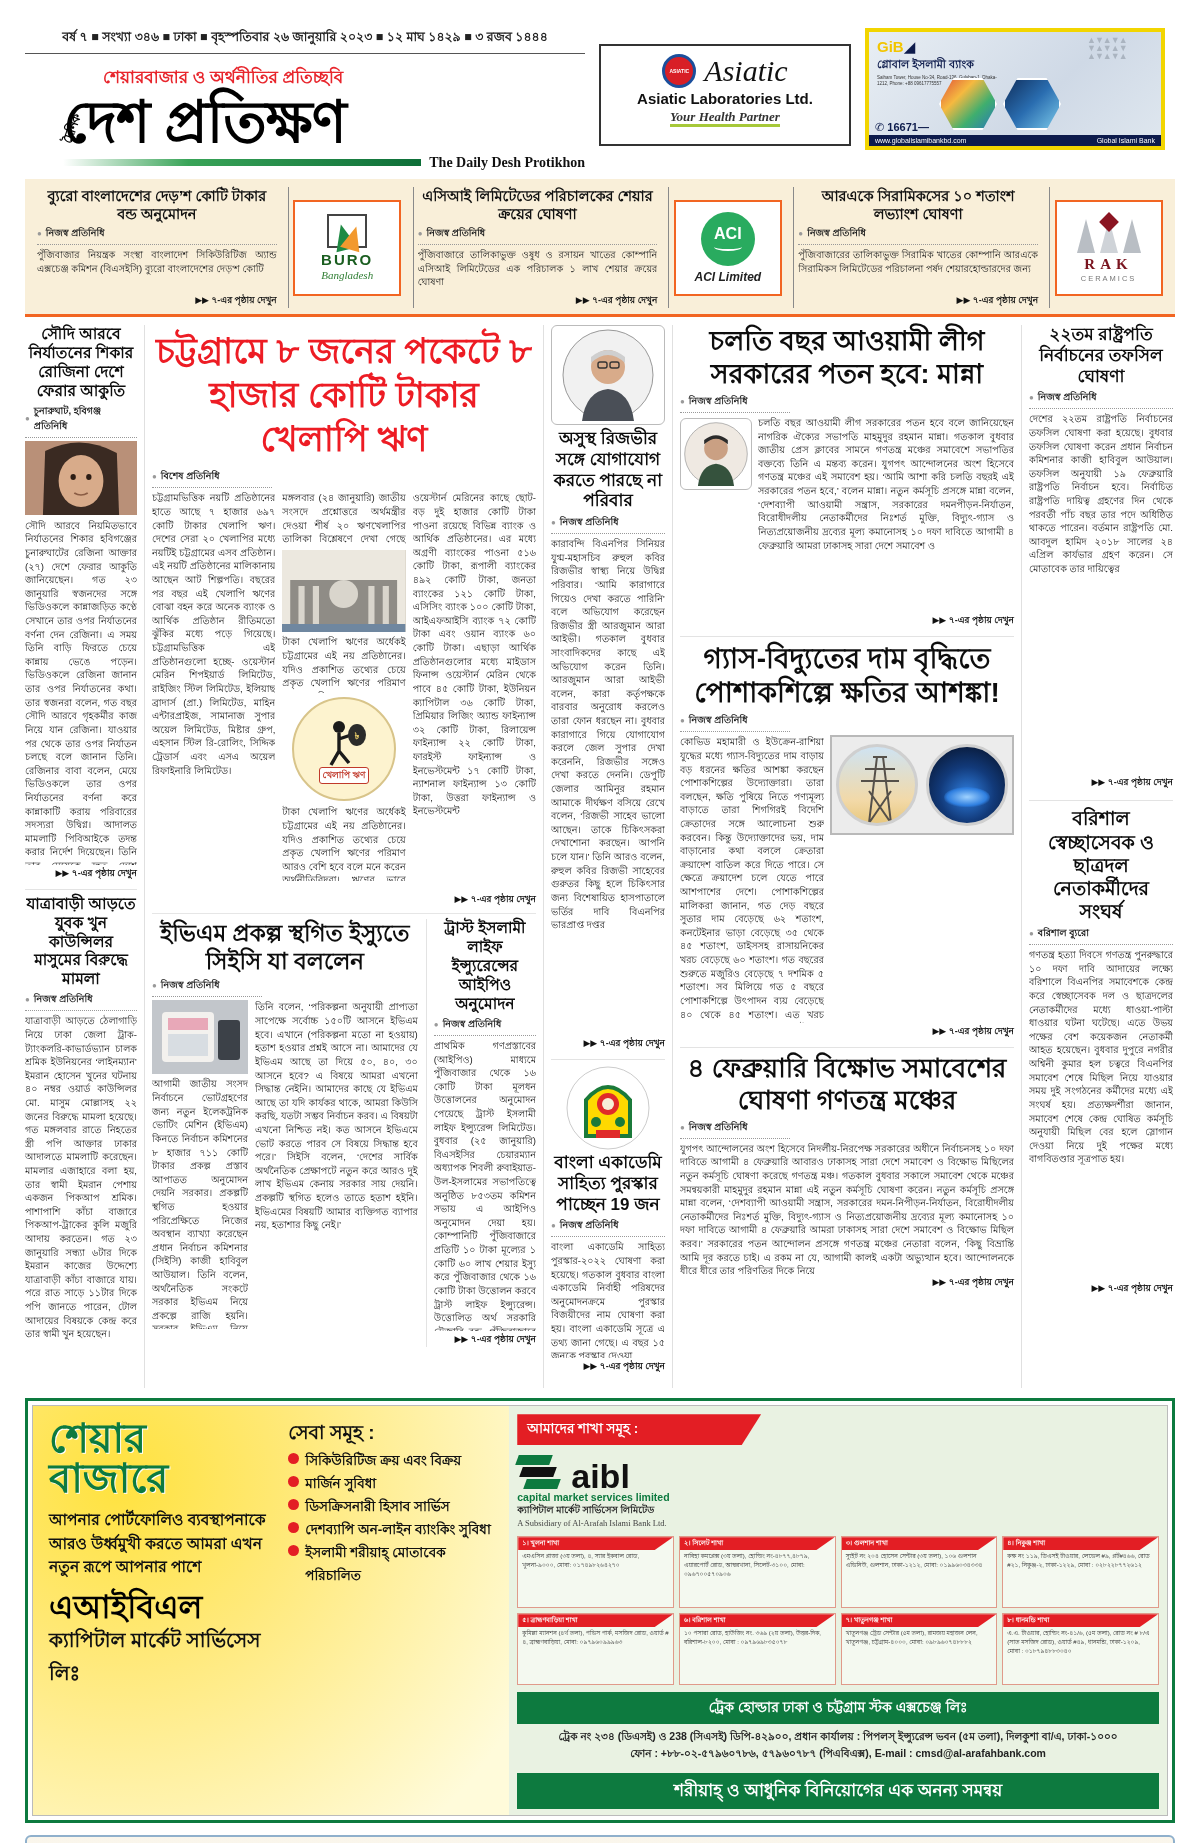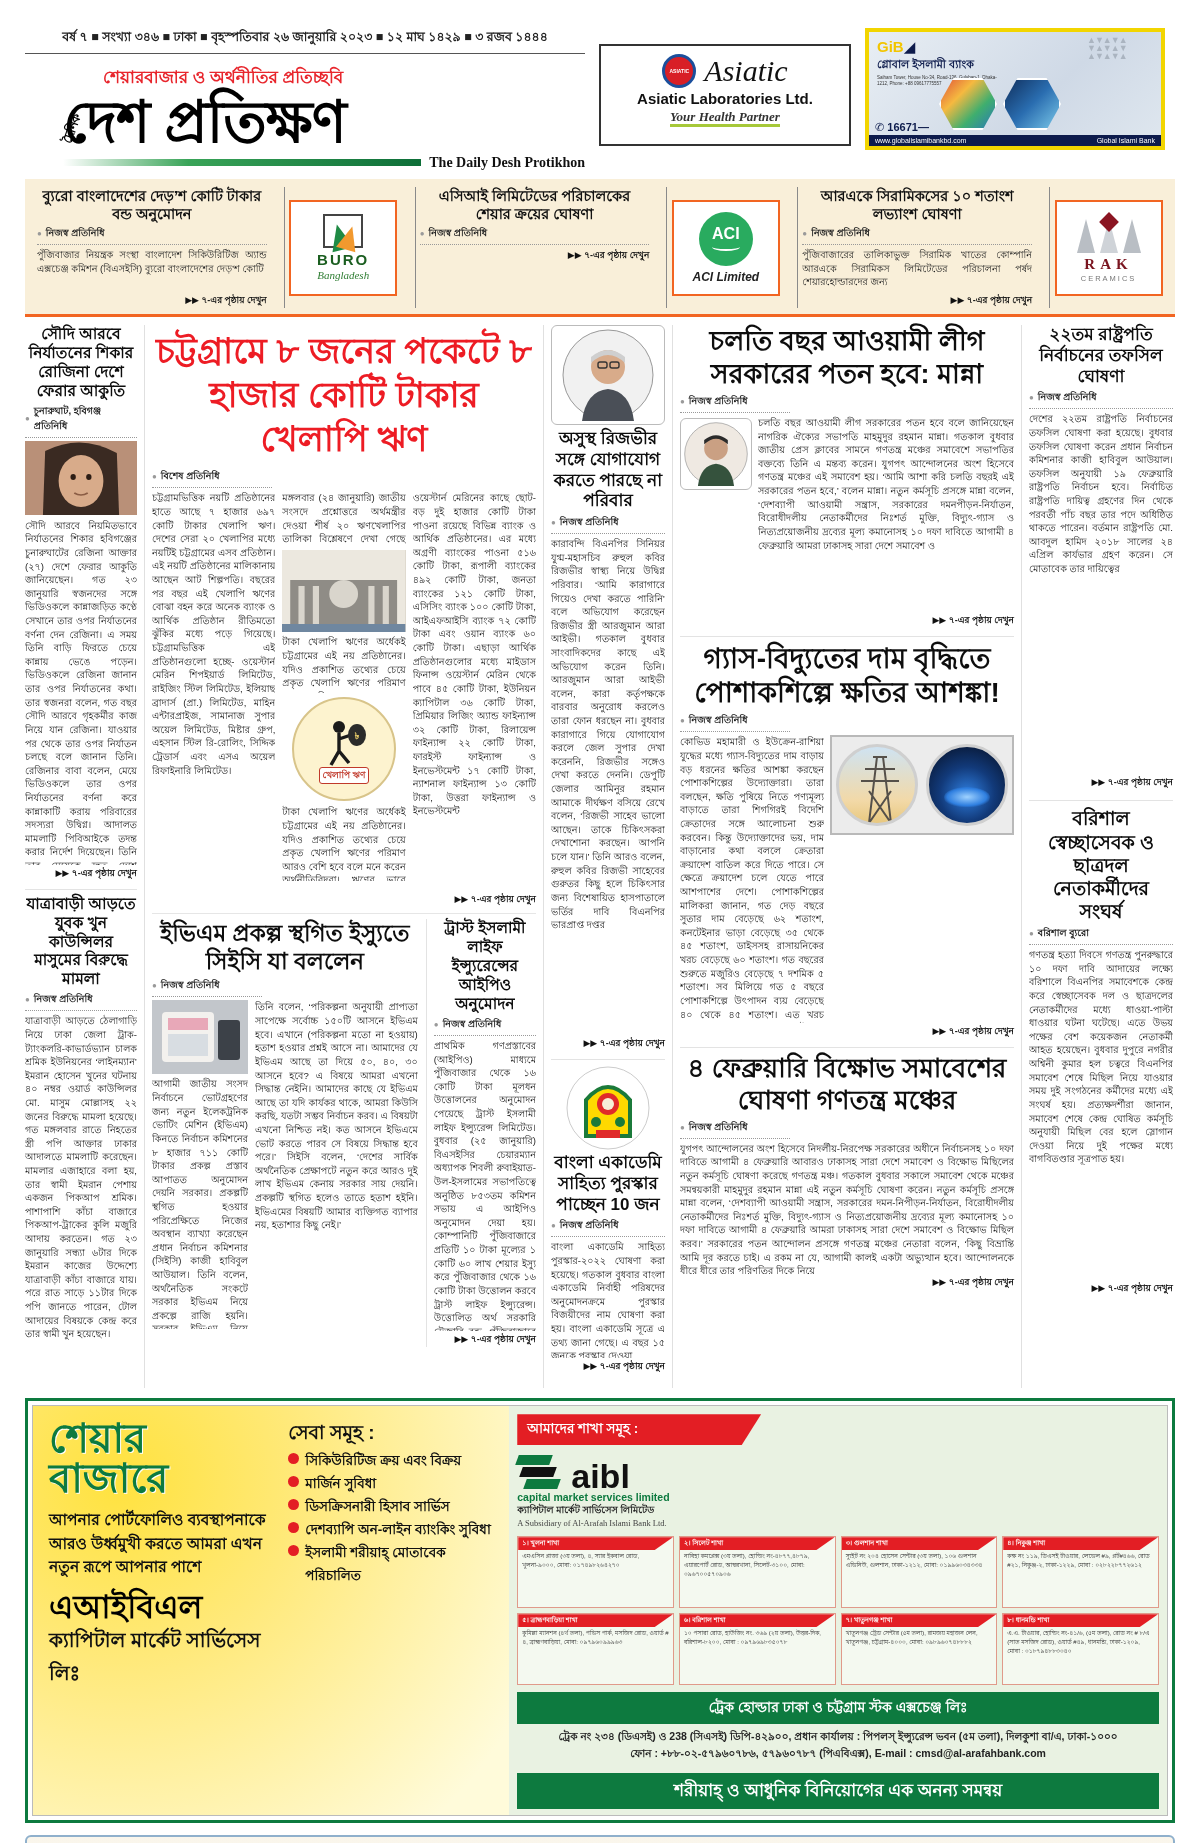--- a/index.html
+++ b/index.html
@@ -33,21 +33,21 @@
   .gib-addr { font-size:4.5px; color:#333; width:120px; line-height:1.4; }
   .gib-hexes { position:absolute; left:70px; top:46px; display:flex; gap:6px; }
   .hex { width:58px; height:52px; clip-path:polygon(25% 0,75% 0,100% 50%,75% 100%,25% 100%,0 50%); border:2px solid #fff; }
   .hex1 { background:linear-gradient(135deg,#e0543a,#f5b940,#3fae6e,#2a7ab8); }
   .hex2 { background:linear-gradient(135deg,#10305e,#2a6db0,#79c7e8); }
   .gib-tris { position:absolute; right:4px; top:4px; width:70px; font-size:9px; line-height:.9; color:#aab4c0; letter-spacing:-1px; }
   .gib-bottom { position:absolute; left:0; right:0; bottom:0; background:#0d1b4c; color:#fff; font-size:7px; padding:2px 6px; display:flex; justify-content:space-between; align-items:center; }
   .gib-hot { position:absolute; left:6px; bottom:12px; font-weight:bold; font-size:11px; color:#0d1b4c; }
 
   
-  .briefs { margin-top:8px; background:#f9efd9; border-bottom:3px solid #f26522; display:flex; gap:13px; padding:8px 8px 6px; }
+  .briefs { margin-top:8px; background:#f9efd9; border-bottom:3px solid #f26522; display:flex; gap:7px; padding:8px 8px 6px; }
   .brief { flex:1.5; padding:0 4px; }
   .brief + .logo-cell, .logo-cell + .brief { border-left:1px solid #8a8a8a; }
   .brief-title { font-weight:bold; font-size:14.5px; text-align:center; line-height:1.25; color:#111; }
   .logo-cell { width:118px; min-width:118px; display:flex; align-items:center; justify-content:center; padding:0 4px; }
   .logo-box { width:108px; height:96px; background:#fff; border:2.5px solid #f26522; display:flex; flex-direction:column; align-items:center; justify-content:center; gap:1px; }
   .byline { display:flex; align-items:center; gap:4px; font-size:9.5px; font-weight:bold; color:#222; border-bottom:1px dotted #999; padding:3px 0 3px; margin-bottom:3px; }
   .byline .dot { color:#9a9a9a; font-size:8px; }
   .body-text { font-size:9.6px; line-height:1.42; text-align:justify; color:#1c1c1c; overflow:hidden; }
   .continued { font-weight:bold; font-size:9px; text-align:right; color:#111; margin-top:1px; }
   .buro-mark { width:40px; height:34px; border:2px solid #444; position:relative; margin-bottom:2px; }
@@ -206,20 +206,21 @@
         <div class="buro-name">BURO</div>
         <div class="buro-sub">Bangladesh</div>
       </div>
     </div>
     <div class="brief">
       <div class="brief-title">এসিআই লিমিটেডের পরিচালকের শেয়ার ক্রয়ের ঘোষণা</div>
       <div class="byline">
           <span class="dot">●</span>
           <span>নিজস্ব প্রতিনিধি</span>
         </div>
+      <div class="body-text" style="height:44px">পুঁজিবাজারে তালিকাভুক্ত ওষুধ ও রসায়ন খাতের কোম্পানি এসিআই লিমিটেডের এক পরিচালক ১ লাখ শেয়ার ক্রয়ের ঘোষণা</div>
       <div class="continued">▶▶ ৭-এর পৃষ্ঠায় দেখুন</div>
     </div>
     <div class="logo-cell">
       <div class="logo-box">
         <div class="aci-circle">
             <span>ACI</span>
             <div class="aci-wave"></div>
           </div>
         <div class="aci-label">ACI Limited</div>
       </div>
@@ -383,21 +384,21 @@
           <svg width="84" height="84" viewBox="0 0 84 84">
             <circle cx="42" cy="42" r="41" fill="#fff" stroke="#ccc"></circle>
             <path d="M20 70 L20 34 Q42 8 64 34 L64 70 Z" fill="#ffd900" stroke="#1b7a3a" stroke-width="4"></path>
             <circle cx="42" cy="38" r="11" fill="#e02a2a"></circle>
             <circle cx="42" cy="38" r="6" fill="#f6f0d8"></circle>
             <circle cx="30" cy="56" r="5" fill="#1b7a3a"></circle>
             <circle cx="54" cy="56" r="5" fill="#1b7a3a"></circle>
             <rect x="30" y="64" width="24" height="8" fill="#e02a2a"></rect>
           </svg>
         </div>
-        <div class="headline hl-md" style="margin-top:3px">বাংলা একাডেমি সাহিত্য পুরস্কার পাচ্ছেন 10 জন</div>
+        <div class="headline hl-md" style="margin-top:3px">বাংলা একাডেমি সাহিত্য পুরস্কার পাচ্ছেন 19 জন</div>
         <div class="byline">
             <span class="dot">●</span>
             <span>নিজস্ব প্রতিনিধি</span>
           </div>
         <div class="body-text" style="height:118px">বাংলা একাডেমি সাহিত্য পুরস্কার-২০২২ ঘোষণা করা হয়েছে। গতকাল বুধবার বাংলা একাডেমি নির্বাহী পরিষদের অনুমোদনক্রমে পুরস্কার বিজয়ীদের নাম ঘোষণা করা হয়। বাংলা একাডেমি সূত্রে এ তথ্য জানা গেছে। এ বছর ১৫ জনকে পুরস্কার দেওয়া</div>
         <div class="continued">▶▶ ৭-এর পৃষ্ঠায় দেখুন</div>
       </div>
     </div>
 
     <div class="ncol">

